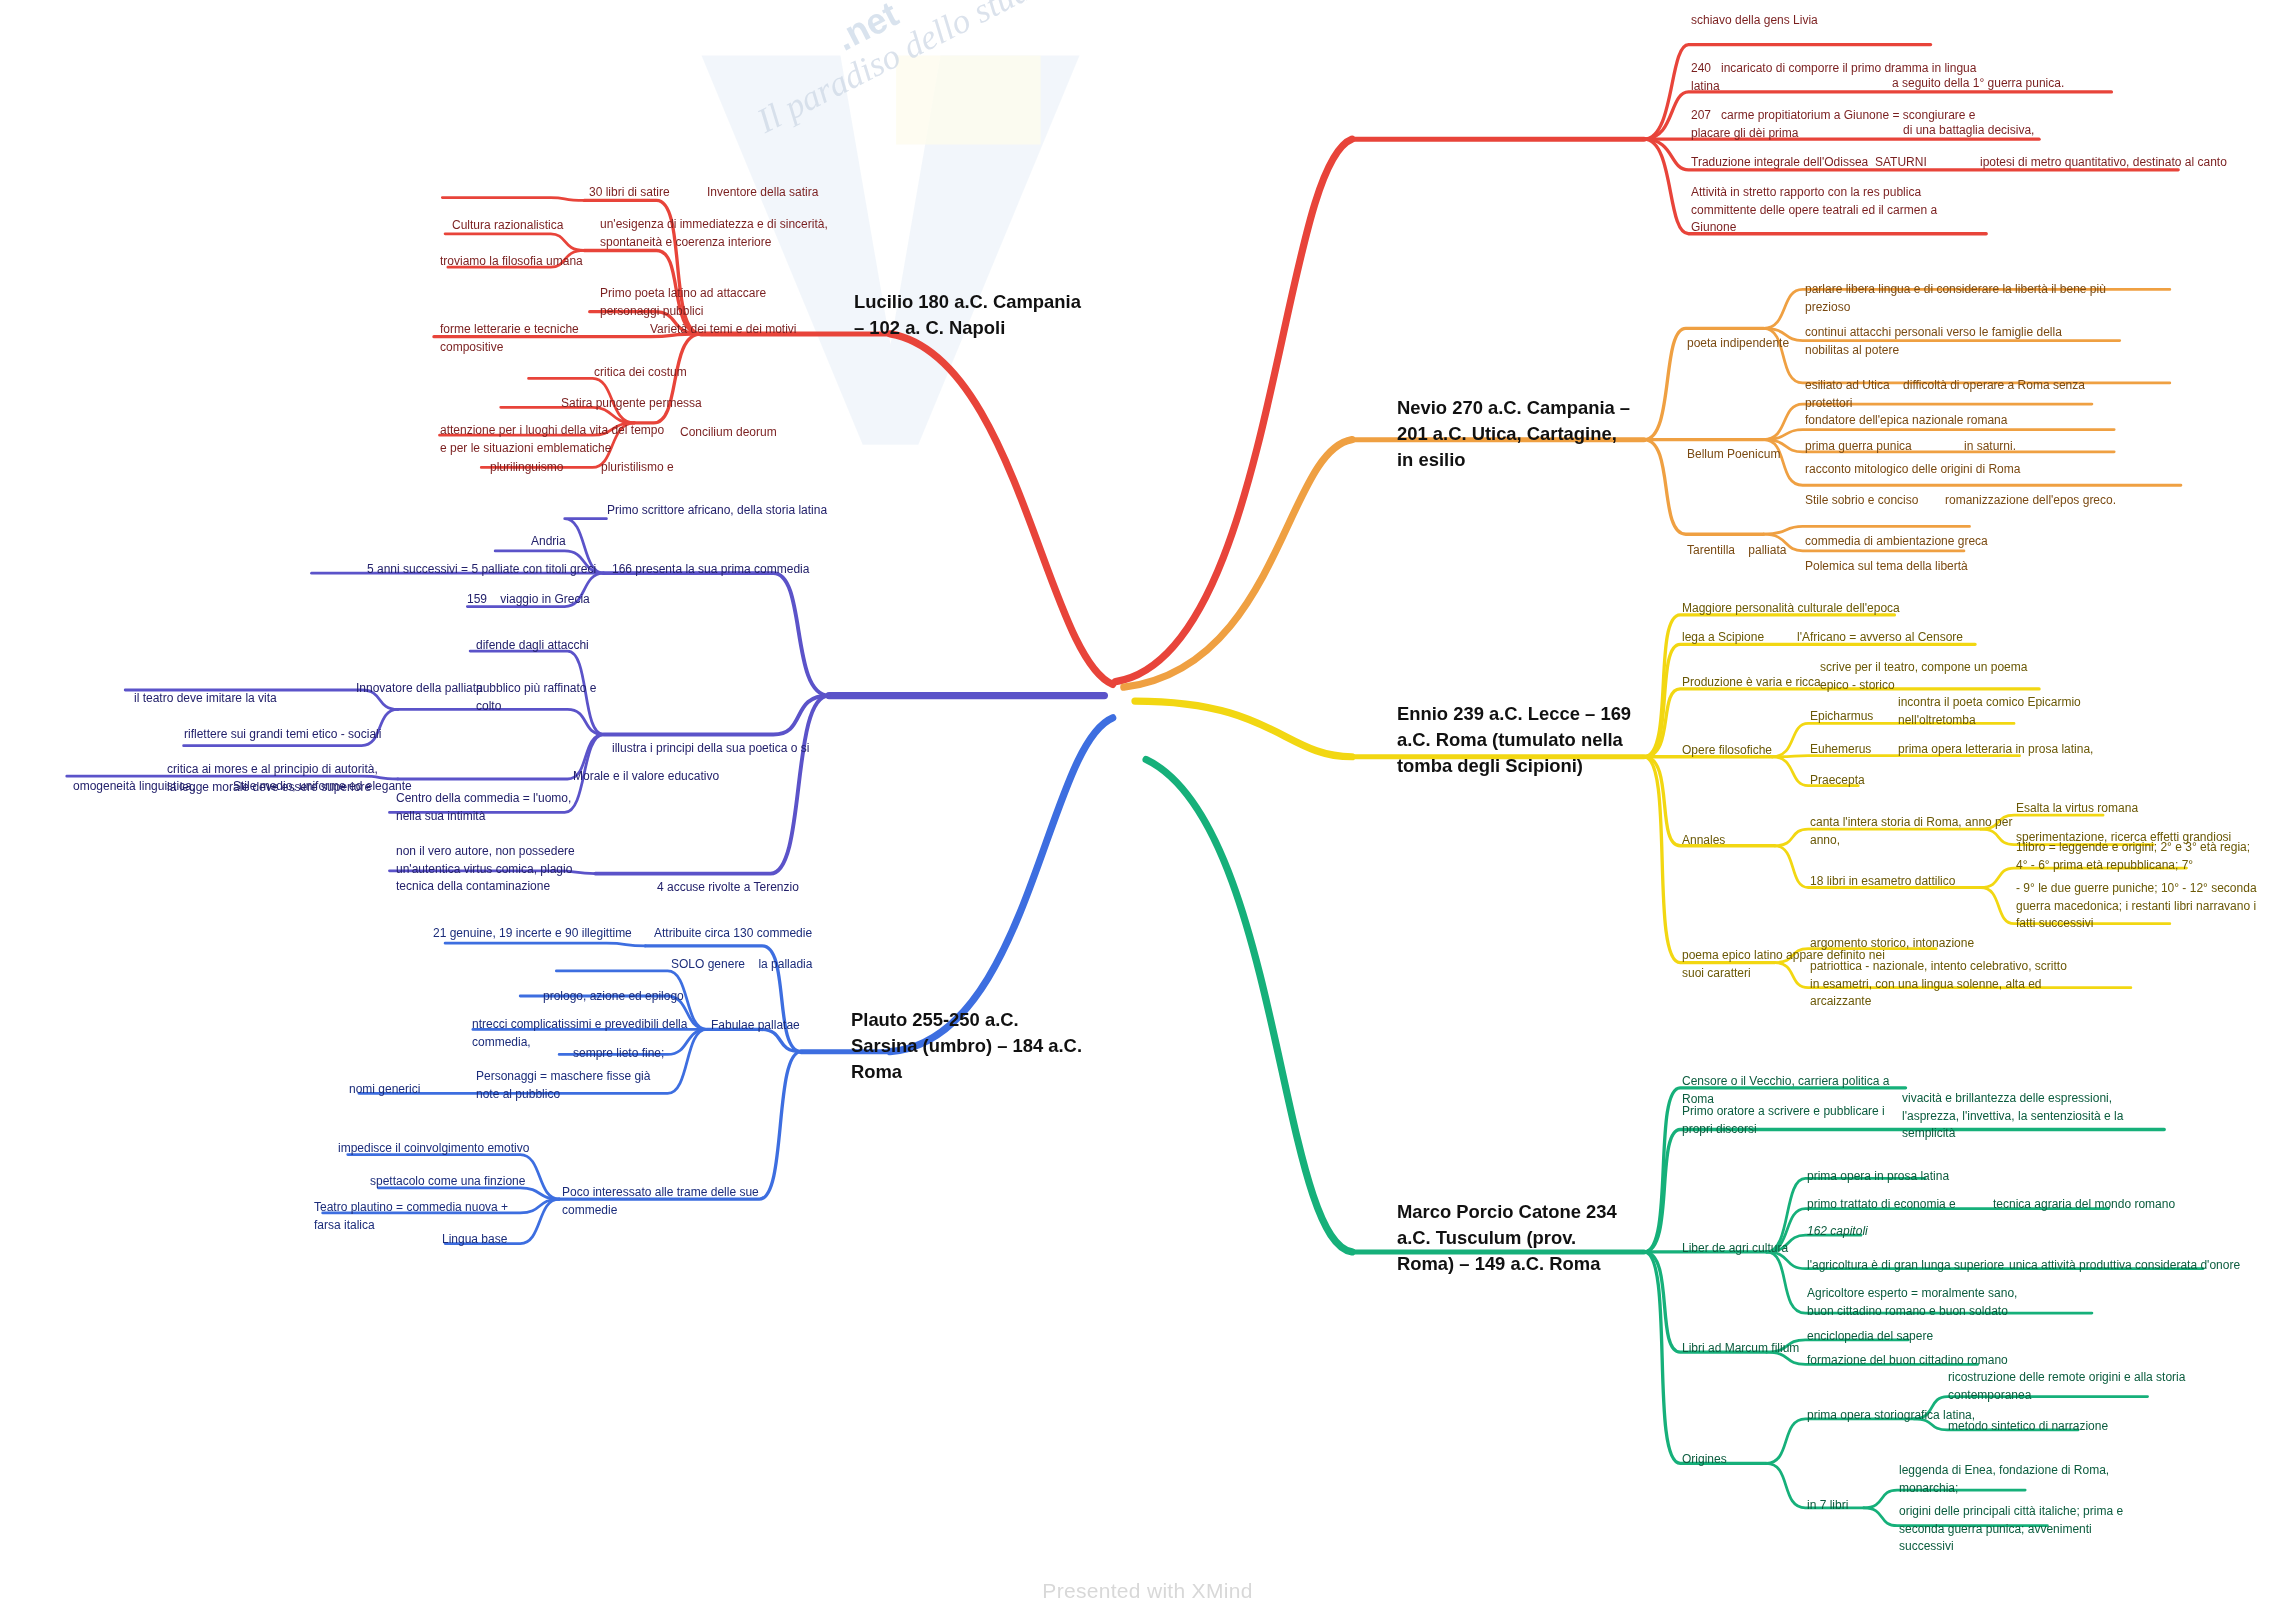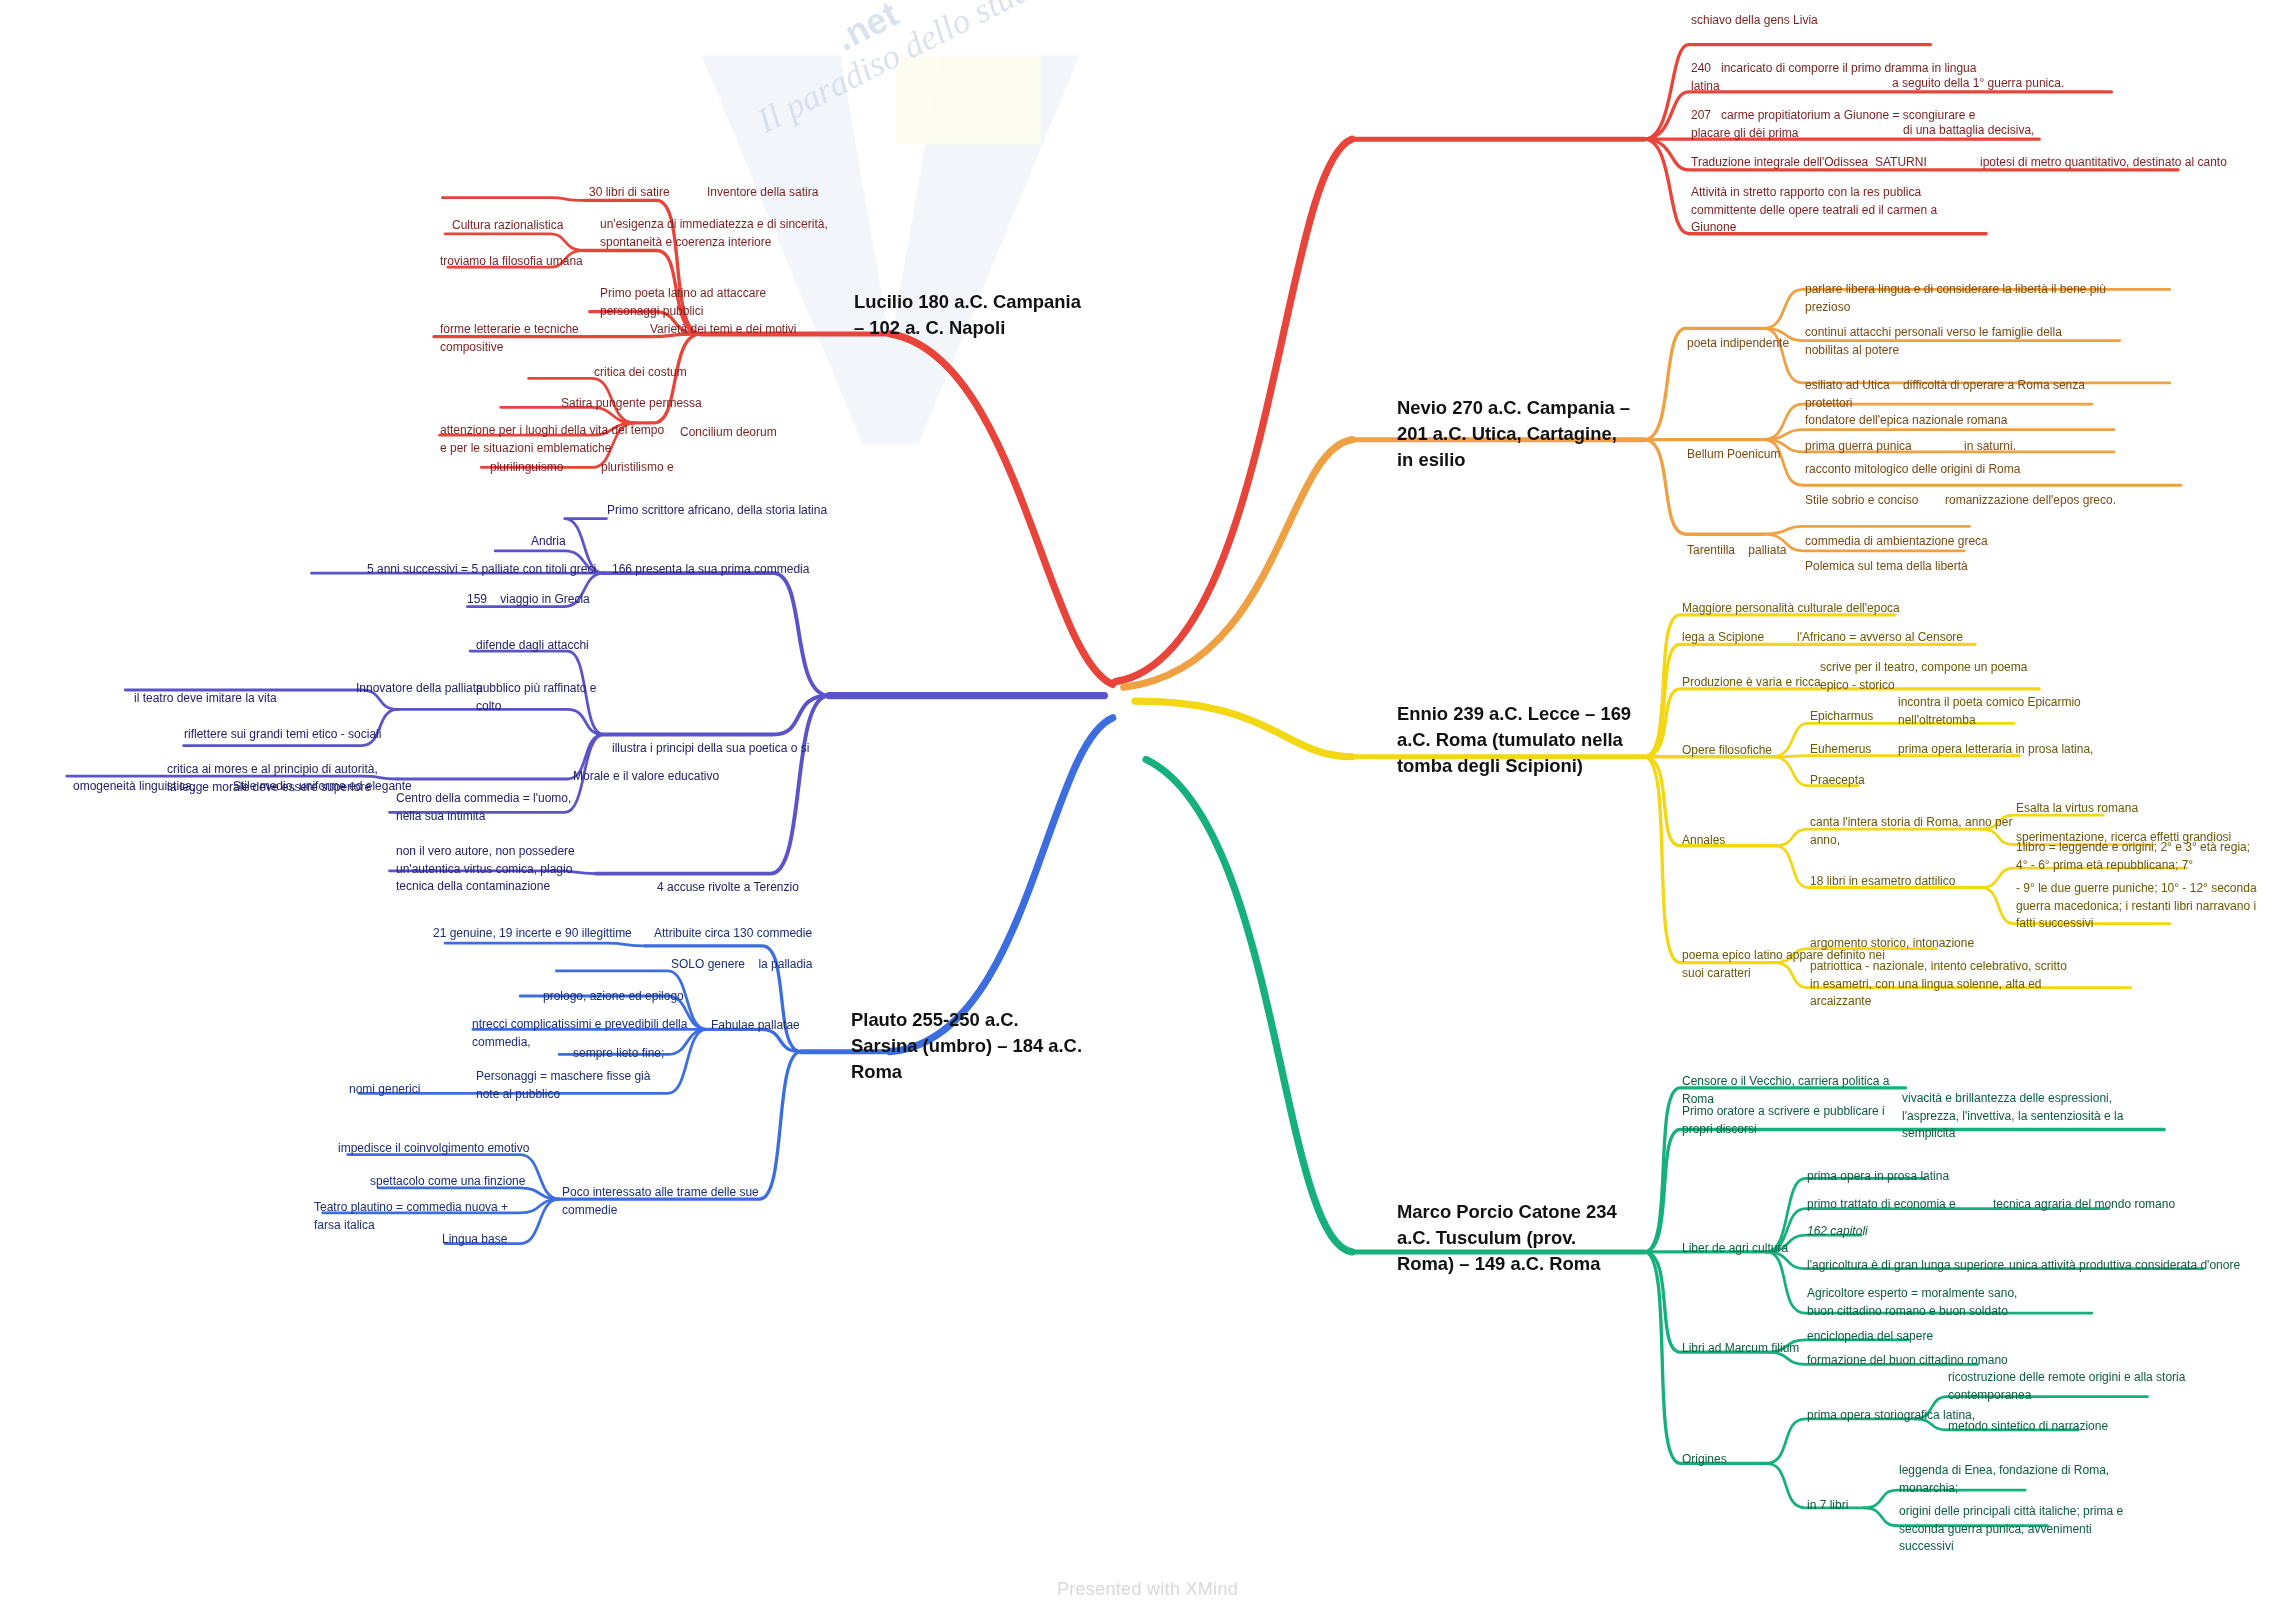--- a/index.html
+++ b/index.html
@@ -19,21 +19,21 @@
     font-size:35px;color:#cfd9e6;opacity:.75;
     transform:rotate(-27deg);transform-origin:left top;
     white-space:nowrap;font-family:"Liberation Serif",serif;font-style:italic;
   }
   .wm-dotnet{
     position:absolute;left:829px;top:22px;font-size:36px;color:#d9e3ee;
     transform:rotate(-27deg);transform-origin:left top;font-weight:bold;
   }
   .footer{
     position:absolute;left:0;top:1579px;width:2295px;text-align:center;
-    font-size:18px;color:#d8d8d8;letter-spacing:0.3px;
+    font-size:21px;color:#d8d8d8;letter-spacing:0.3px;
   }
 
   
   .central{
     position:absolute;left:1107px;top:657px;width:248px;height:100px;
     border:3.9px solid #141b4d;border-radius:14.5px;background:#fff;
     display:flex;align-items:center;justify-content:center;text-align:center;
     font-size:26px;font-weight:bold;color:#141b4d;line-height:1.22;
     padding:3.3px 6.7px;box-sizing:border-box;z-index:40;
   }

